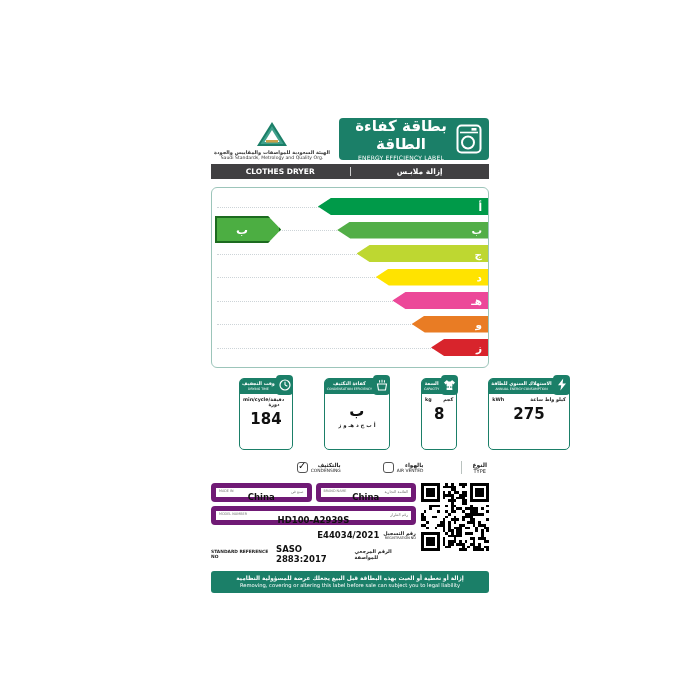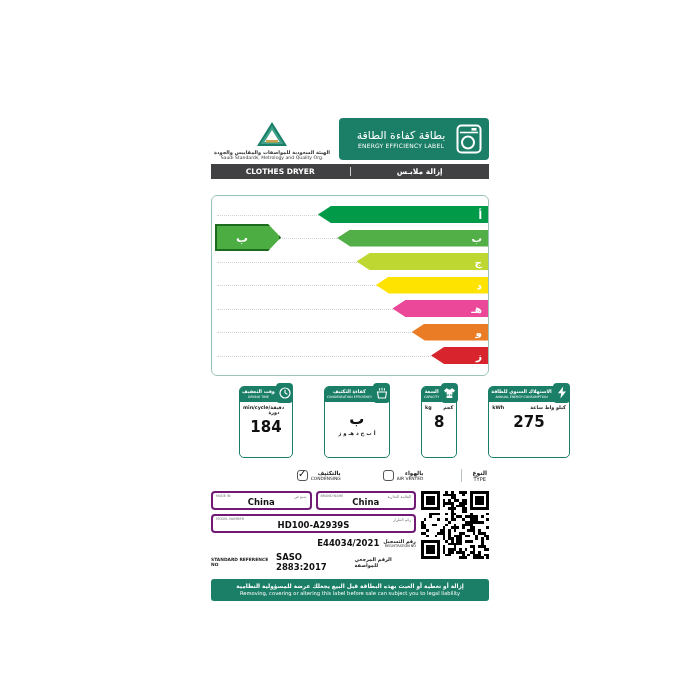--- a/index.html
+++ b/index.html
@@ -8,25 +8,25 @@
 
   
   .hdr { display:flex; justify-content:space-between; align-items:flex-end; margin-bottom:4px; }
   .org { width:122px; text-align:center; }
   .org svg { display:block; margin:0 auto 1px; }
   .org-ar { font-size:5px; font-weight:bold; color:#333; line-height:1.2; }
   .org-en { font-size:4.6px; color:#333; line-height:1.2; }
   .title-box { width:150px; height:42px; background:#1B7F68; border-radius:4px;
                display:flex; align-items:center; justify-content:space-between; padding:0 7px; }
   .title-txt { text-align:center; flex:1; }
-  .title-ar { color:#fff; font-weight:normal; font-size:11px; line-height:1.25; }
+  .title-ar { color:#fff; font-weight:bold; font-size:15px; line-height:1.25; }
   .title-en { color:#fff; font-size:6px; letter-spacing:.2px; line-height:1.2; }
 
   
-  .prodbar { height:15px; background:#414042; display:flex; align-items:center; margin-bottom:16px; }
+  .prodbar { height:15px; background:#414042; display:flex; align-items:center; margin-bottom:8px; }
   .prodbar .half { flex:1; text-align:center; color:#fff; font-weight:bold; font-size:7.5px; }
   .prodbar .vdiv { width:1px; height:9px; background:#cfcfcf; }
 
   
   .scale-box { position:relative; border:1.5px solid #9CC5BA; border-radius:6px; background:#fff; padding:10px 0 4px; overflow:hidden; }
   .grade-row { position:relative; height:17px; margin-bottom:6.5px; }
   .grade-row:last-child { margin-bottom:0; }
   .grade-line { position:absolute; left:5px; right:5px; top:50%; border-top:1px dotted #cdd4d8; }
   .grade-arrow { position:absolute; right:-1px; top:0; height:100%;
                  clip-path: polygon(13px 0, 100% 0, 100% 100%, 13px 100%, 0 50%); }
@@ -64,21 +64,21 @@
   .opt-en { font-size:4.4px; color:#222; line-height:1.2; }
   .type-div { width:1px; height:13px; background:#b9c2bf; }
   .type-lbl { text-align:center; }
   .type-ar { font-size:6px; font-weight:bold; color:#222; line-height:1.2; }
   .type-en { font-size:5px; color:#222; line-height:1.2; }
 
   
   .info { display:flex; gap:5px; margin-top:5px; }
   .info-left { flex:1; display:flex; flex-direction:column; gap:4px; }
   .frow { display:flex; gap:4px; }
-  .fbox { position:relative; flex:1; border:2px solid #701a75; border-radius:4px; height:19px; background:#fff; }
+  .fbox { position:relative; flex:1; border:5px solid #701a75; border-radius:4px; height:19px; background:#fff; }
   .fbox .lblen { position:absolute; top:1.5px; left:3px; font-size:3.4px; color:#777; }
   .fbox .lblar { position:absolute; top:1.5px; right:3px; font-size:3.8px; color:#777; }
   .fbox .fval { text-align:center; font-weight:bold; font-size:8.5px; line-height:19px; color:#111; }
   .reg-row { display:flex; justify-content:flex-end; align-items:center; gap:4px; margin-top:1px; }
   .reg-val { font-weight:bold; font-size:8.5px; color:#111; }
   .mini-lbl { text-align:right; }
   .mini-ar { font-size:5px; font-weight:bold; color:#222; line-height:1.2; }
   .mini-en { font-size:3.4px; color:#222; line-height:1.2; }
   .std-row { display:flex; justify-content:flex-end; align-items:center; }
   .std-en { font-size:4.4px; font-weight:bold; color:#222; }

